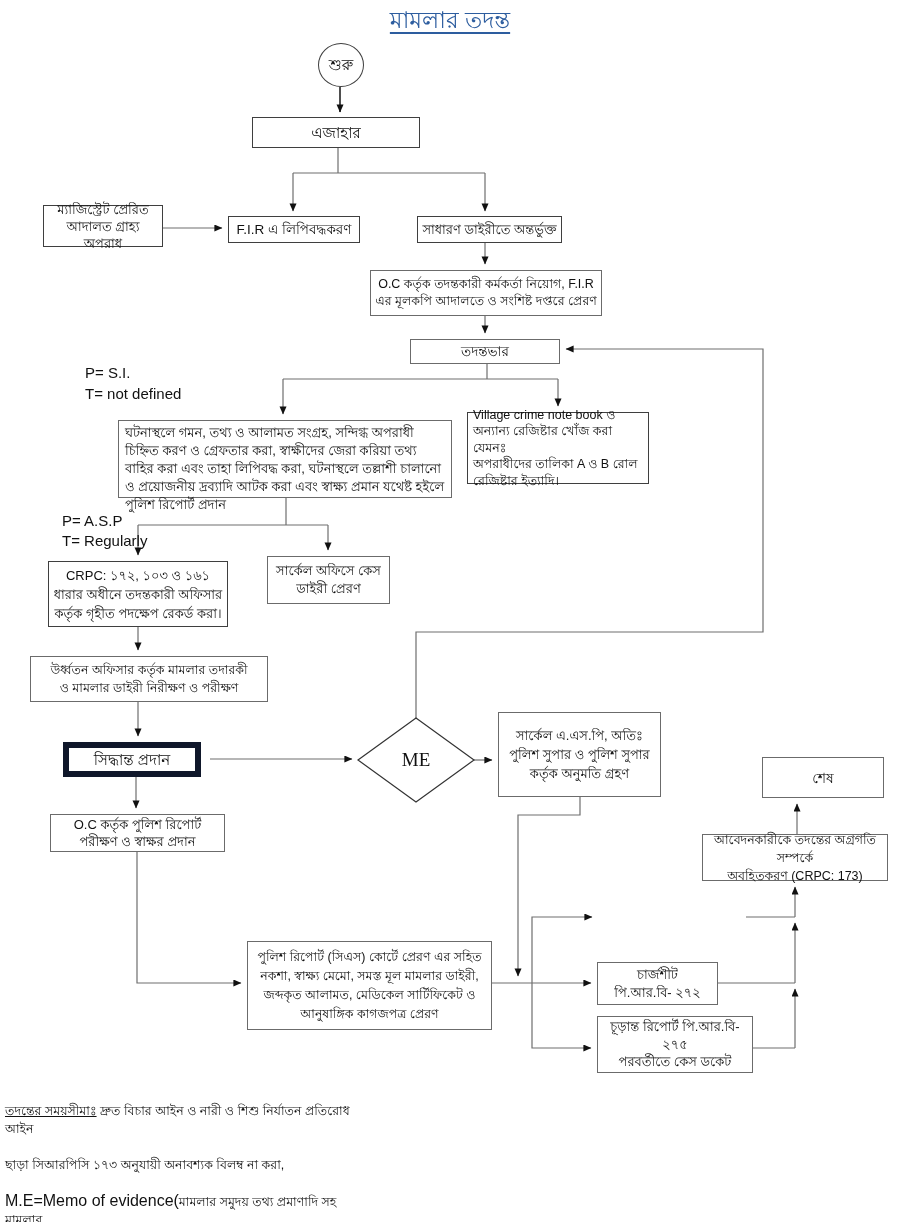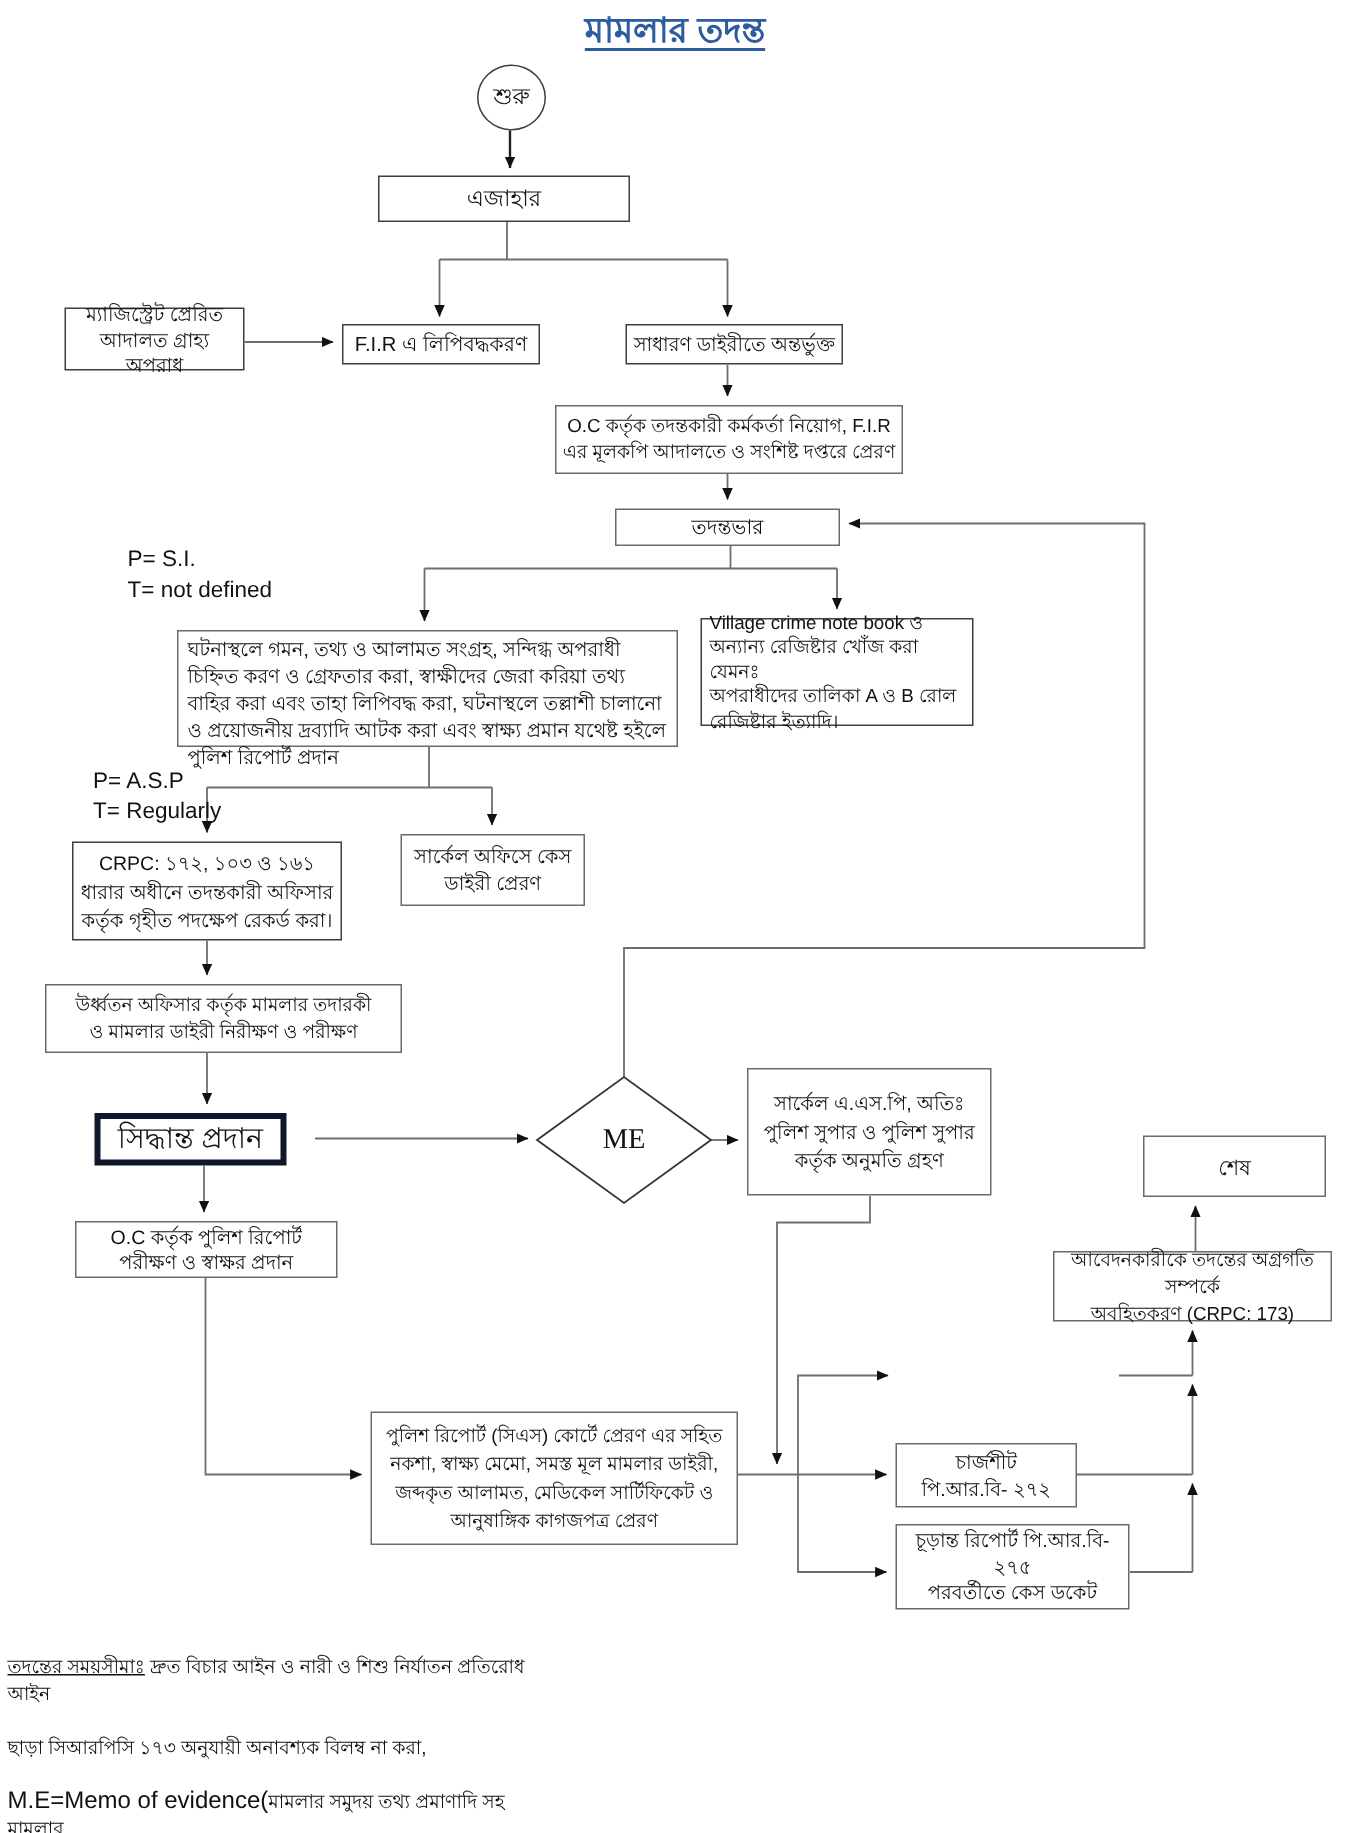--- a/index.html
+++ b/index.html
@@ -13,38 +13,38 @@
   .node{
     position:absolute;z-index:2;background:#fff;border:1px solid #3f3f3f;
     display:flex;align-items:center;justify-content:center;text-align:center;
     font-size:13.5px;line-height:18px;white-space:pre-line;box-sizing:border-box;
     padding:2px 4px;
   }
   .plain{background:transparent;border:none;z-index:2;position:absolute;
     white-space:pre-line;box-sizing:border-box;}
   #page-title{
     position:absolute;left:0;top:2px;width:900px;text-align:center;z-index:2;
-    font-size:23px;font-weight:bold;color:#2d5d9f;text-decoration:underline;
+    font-size:23px;font-weight:normal;color:#2d5d9f;text-decoration:underline;
     text-underline-offset:4px;
   }
   #n-start{left:318px;top:43px;width:46px;height:44px;border-radius:50%;font-size:15px;}
   #n-ejahar{left:252px;top:117px;width:168px;height:31px;font-size:15px;}
   #n-magistrate{left:43px;top:205px;width:120px;height:42px;font-size:13px;line-height:17px;}
   #n-fir{left:228px;top:216px;width:132px;height:27px;font-size:13.5px;text-align:right;}
   #n-gd{left:417px;top:216px;width:145px;height:27px;font-size:13px;}
   #n-oc-assign{left:370px;top:270px;width:232px;height:46px;font-size:12.5px;line-height:17px;border-color:#6b6b6b;}
   #n-charge{left:410px;top:339px;width:150px;height:25px;font-size:13.5px;border-color:#6b6b6b;}
   #n-scene{left:118px;top:420px;width:334px;height:78px;font-size:13px;line-height:18px;
     text-align:left;align-items:flex-start;padding:3px 6px;white-space:normal;border-color:#6b6b6b;}
   #n-village{left:467px;top:412px;width:182px;height:72px;font-size:12.5px;line-height:16.5px;
     text-align:left;padding:2px 5px;}
   #n-crpc{left:48px;top:561px;width:180px;height:66px;font-size:13px;line-height:19px;}
   #n-circle-office{left:267px;top:556px;width:123px;height:48px;font-size:13px;border-color:#6b6b6b;}
   #n-senior{left:30px;top:656px;width:238px;height:46px;font-size:12.5px;line-height:18px;border-color:#6b6b6b;}
-  #n-decision{left:63px;top:742px;width:128px;height:35px;border:4px solid #0f172a;font-size:19px;}
+  #n-decision{left:63px;top:742px;width:138px;height:35px;border:6px solid #0f172a;font-size:15px;}
   #n-permission{left:498px;top:712px;width:163px;height:85px;font-size:13px;line-height:19px;border-color:#6b6b6b;}
   #n-oc-report{left:50px;top:814px;width:175px;height:38px;font-size:13px;line-height:17px;border-color:#6b6b6b;}
   #n-cs-court{left:247px;top:941px;width:245px;height:89px;font-size:12.5px;line-height:19px;border-color:#6b6b6b;}
   #n-memo-copy{left:598px;top:896px;width:148px;height:40px;font-size:12.5px;line-height:17px;border-color:#6b6b6b;}
   #n-chargesheet{left:597px;top:962px;width:121px;height:43px;font-size:13px;line-height:18px;border-color:#6b6b6b;}
   #n-final-report{left:597px;top:1016px;width:156px;height:57px;font-size:13px;line-height:17.5px;border-color:#6b6b6b;}
   #n-inform{left:702px;top:834px;width:186px;height:47px;font-size:12.5px;line-height:18px;border-color:#6b6b6b;}
   #n-end{left:762px;top:757px;width:122px;height:41px;font-size:14px;border-color:#6b6b6b;}
   #n-me{left:376px;top:747px;width:80px;height:26px;background:transparent;border:none;
     font-family:"Liberation Serif","DejaVu Serif",serif;font-size:19px;z-index:3;}

